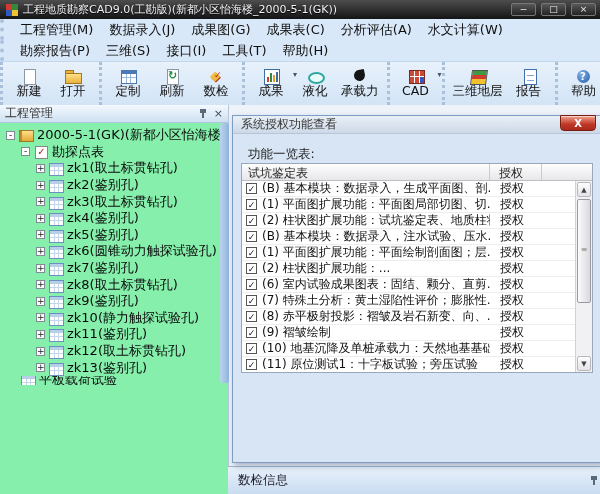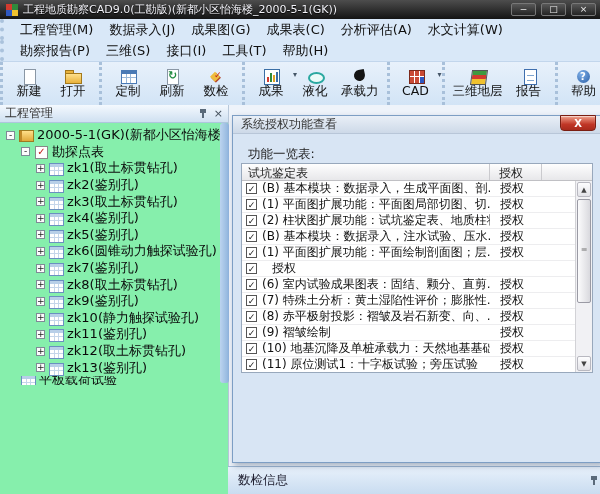--- a/index.html
+++ b/index.html
@@ -334,20 +334,21 @@
             <span class="tname">(B) 基本模块：数据录入，注水试验、压水...</span>
             <span class="tauth">授权</span>
           </div>
           <div class="trow">
             <span class="cb">✓</span>
             <span class="tname">(1) 平面图扩展功能：平面绘制剖面图；层...</span>
             <span class="tauth">授权</span>
           </div>
           <div class="trow">
             <span class="cb">✓</span>
+            <span class="tname">(2) 柱状图扩展功能：...</span>
             <span class="tauth">授权</span>
           </div>
           <div class="trow">
             <span class="cb">✓</span>
             <span class="tname">(6) 室内试验成果图表：固结、颗分、直剪...</span>
             <span class="tauth">授权</span>
           </div>
           <div class="trow">
             <span class="cb">✓</span>
             <span class="tname">(7) 特殊土分析：黄土湿陷性评价；膨胀性...</span>

